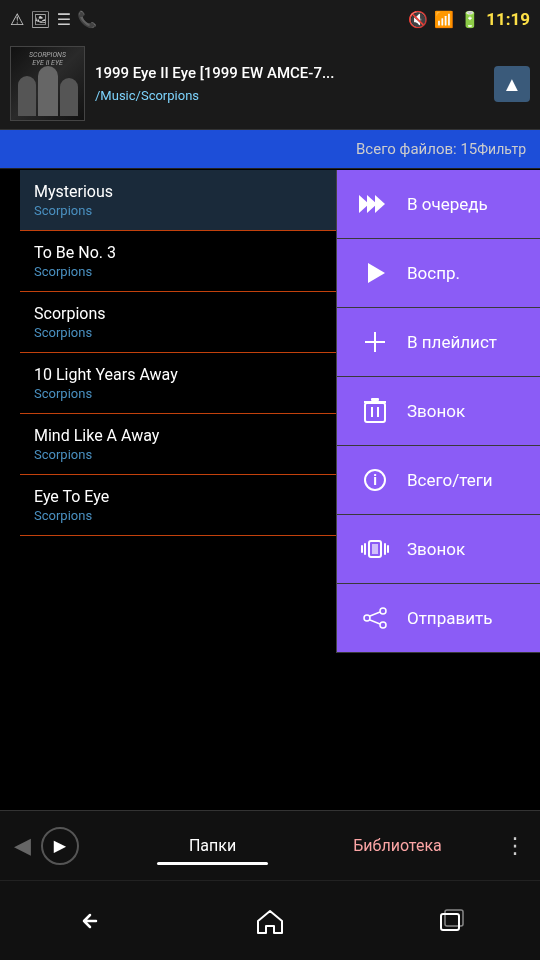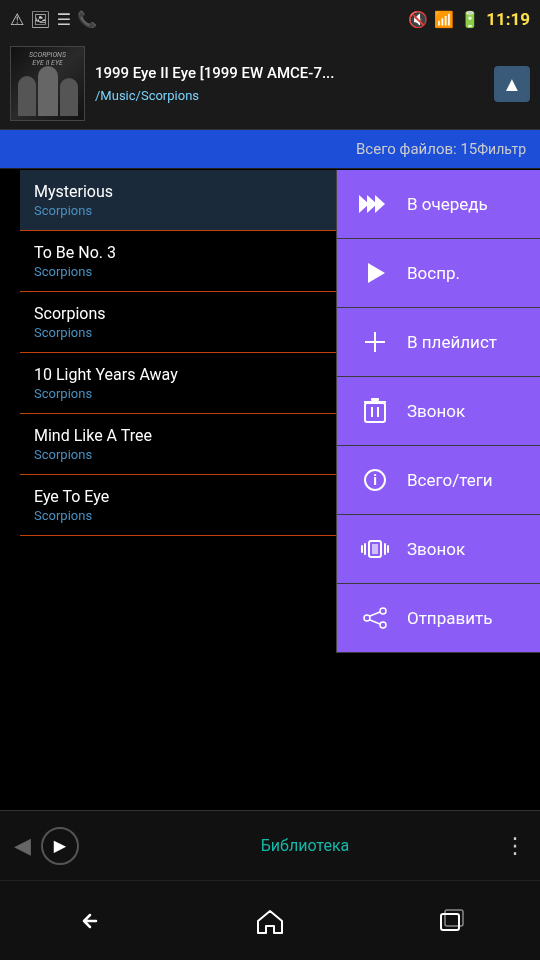--- a/index.html
+++ b/index.html
@@ -228,21 +228,21 @@
     }
     .bottom-tabs {
       flex: 1;
       display: flex;
       align-items: center;
     }
     .bottom-tab {
       flex: 1;
       text-align: center;
       font-size: 16px;
-      color: #14b8a6;
+      color: #fca5a5;
       padding: 10px 0;
       position: relative;
     }
     .bottom-tab.active {
       color: #fff;
     }
     .bottom-tab.active::after {
       content: '';
       position: absolute;
       bottom: 0;
@@ -363,21 +363,21 @@
       <div class="track-name">Scorpions</div>
       <div class="track-artist">Scorpions</div>
     </div>
 
     <div class="track-item">
       <div class="track-name">10 Light Years Away</div>
       <div class="track-artist">Scorpions</div>
     </div>
 
     <div class="track-item">
-      <div class="track-name">Mind Like A Tree</div>
+      <div class="track-name">Mind Like A Away</div>
       <div class="track-artist">Scorpions</div>
       <div class="track-duration">5:39</div>
     </div>
 
     <div class="track-item">
       <div class="track-name">Eye To Eye</div>
       <div class="track-artist">Scorpions</div>
     </div>
 
     <div class="context-menu">
@@ -468,20 +468,23 @@
 
   </div>
 </div>
 
 <div class="bottom-nav">
   <div class="bottom-nav-left">
     <span class="nav-prev-btn">◀</span>
     <div class="nav-play-btn">▶</div>
   </div>
   <div class="bottom-tabs">
+    <div class="bottom-tab active">
+      <span>Папки</span>
+    </div>
     <div class="bottom-tab">
       <span>Библиотека</span>
     </div>
   </div>
   <div class="bottom-nav-more">⋮</div>
 </div>
 
 <div class="android-nav">
   <div class="android-nav-btn">
     <svg width="28" height="24" viewBox="0 0 28 24">

